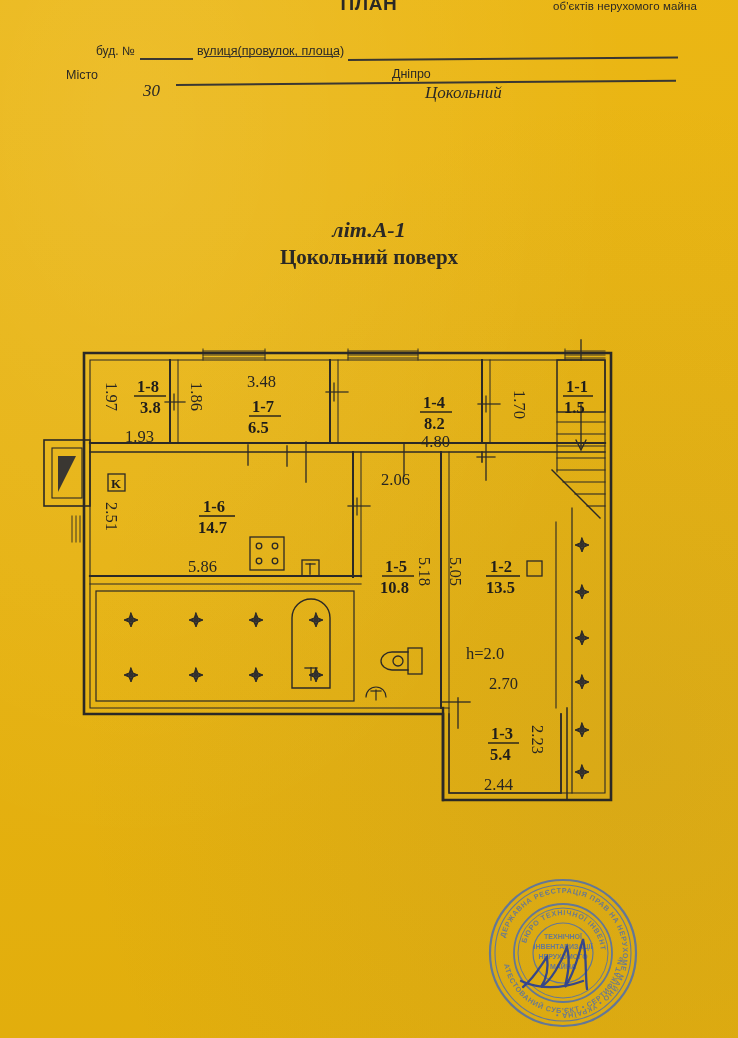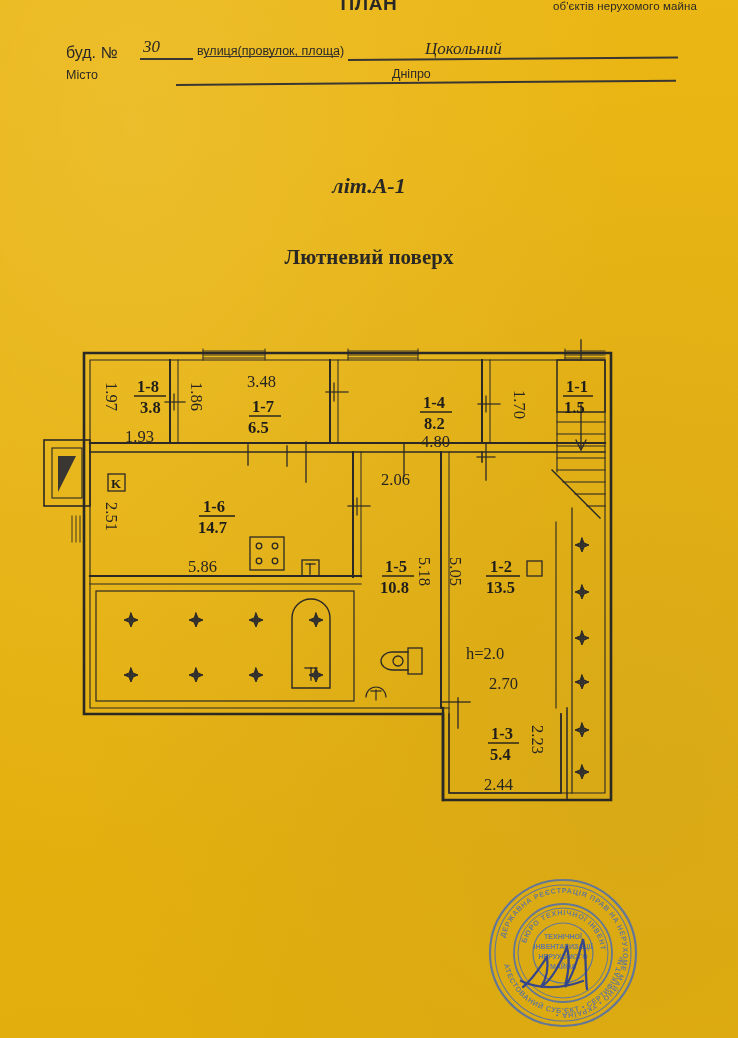--- a/index.html
+++ b/index.html
@@ -24,37 +24,37 @@
     background:
       radial-gradient(ellipse at 18% 12%, rgba(255,255,255,0.10), rgba(255,255,255,0) 58%),
       radial-gradient(ellipse at 86% 72%, rgba(120,112,100,0.10), rgba(0,0,0,0) 62%),
       linear-gradient(176deg, rgba(255,255,255,0.05), rgba(90,84,76,0.06));
   }
 
   .txt { position: absolute; white-space: pre; }
   .sans { font-family: "Liberation Sans", sans-serif; }
   .serif { font-family: "Liberation Serif", serif; }
   .bold { font-weight: bold; }
-  .ital { font-style: italic; }
+  .ital { font-style: italic; margin-top: 44px; }
   .ctr { text-align: center; }
 
   
   #hdr-plan {
     left: 0; top: -7px; width: 738px;
     font-size: 19px; letter-spacing: 0.6px;
   }
   #hdr-budynku {
     left: 0; top: 8px; width: 738px;
     font-size: 19px; letter-spacing: 0.6px;
   }
   #hdr-right {
     left: 553px; top: 0px;
     font-size: 11.5px; letter-spacing: 0.1px;
   }
-  #lbl-bud { left: 66px; top: 44px; font-size: 16px; }
+  #lbl-bud { left: 96px; top: 44px; font-size: 12px; }
   #val-bud {
     left: 143px; top: 37px;
     font-size: 17px;
   }
   #lbl-vul { left: 197px; top: 44px; font-size: 12.5px; }
   #val-vul {
     left: 425px; top: 39px;
     font-size: 17px;
   }
   #lbl-misto { left: 66px; top: 68px; font-size: 12.5px; }
@@ -108,21 +108,21 @@
   <div class="txt serif ital" id="val-vul">Цокольний</div>
   <div class="rule" id="rule-vul2"></div>
 
   <div class="txt sans" id="lbl-misto">Місто</div>
   <div class="txt sans" id="val-misto">Дніпро</div>
   <div class="rule" id="rule-misto"></div>
 
 
   <div class="txt serif ital bold ctr" id="lbl-lit">літ.А-1</div>
 
-  <div class="txt serif bold ctr" id="lbl-floor">Лютневий поверх</div>
+  <div class="txt serif bold ctr" id="lbl-floor">Цокольний поверх</div>
 
   <div id="plan">
   <svg width="738" height="500" viewBox="0 0 738 500" xmlns="http://www.w3.org/2000/svg">
     <defs>
 
       <g id="earthmark">
         <path d="M0,-7 L2,-2 L7,0 L2,2 L0,7 L-2,2 L-7,0 L-2,-2 Z" fill="#2b2926"></path>
         <path d="M0,-4.5 L1.3,-1.3 L4.5,0 L1.3,1.3 L0,4.5 L-1.3,1.3 L-4.5,0 L-1.3,-1.3 Z" fill="#c9c4ba"></path>
         <path d="M0,-2.4 L0.7,-0.7 L2.4,0 L0.7,0.7 L0,2.4 L-0.7,0.7 L-2.4,0 L-0.7,-0.7 Z" fill="#2b2926"></path>
       </g>

